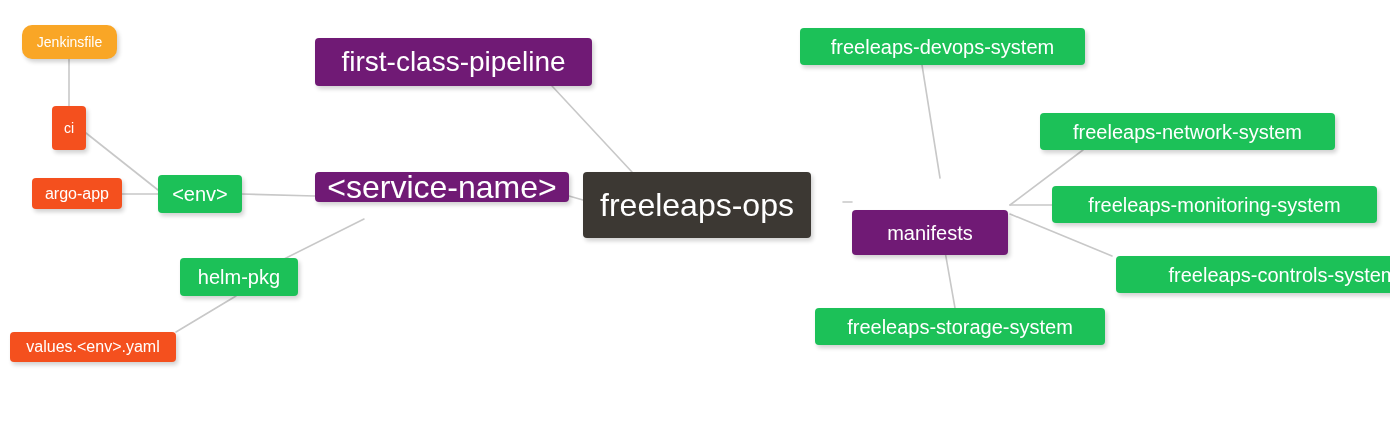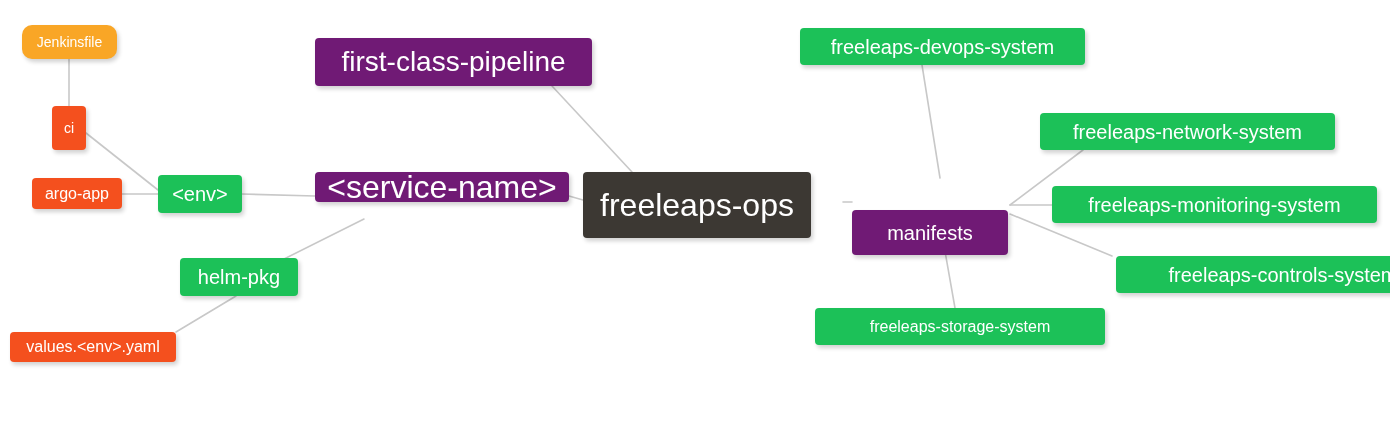--- a/index.html
+++ b/index.html
@@ -104,17 +104,17 @@
       </div>
       <div class="node n-green" style="left: 1040px; top: 113px; width: 295px; height: 37px; font-size: 20px;">
         <span>freeleaps-network-system</span>
       </div>
       <div class="node n-green" style="left: 1052px; top: 186px; width: 325px; height: 37px; font-size: 20px;">
         <span>freeleaps-monitoring-system</span>
       </div>
       <div class="node n-green" style="left: 1116px; top: 256px; width: 334px; height: 37px; font-size: 20px;">
         <span>freeleaps-controls-system</span>
       </div>
-      <div class="node n-green" style="left: 815px; top: 308px; width: 290px; height: 37px; font-size: 16px;">
+      <div class="node n-green" style="left: 815px; top: 308px; width: 290px; height: 37px; font-size: 20px;">
         <span>freeleaps-storage-system</span>
       </div>
     </div>
 </div>
 
 </body></html>

